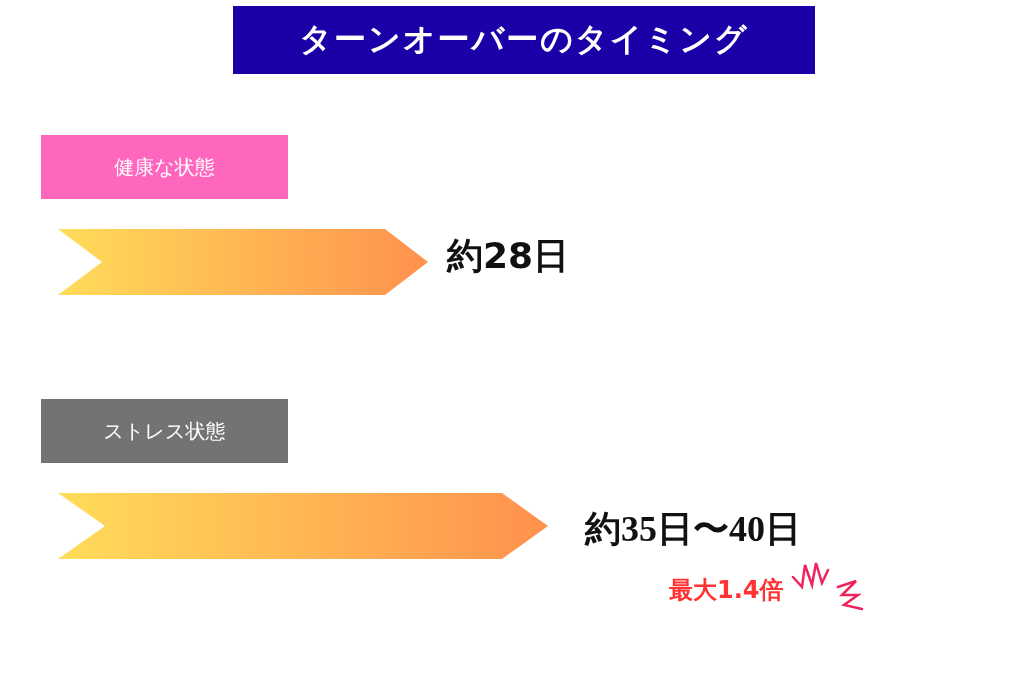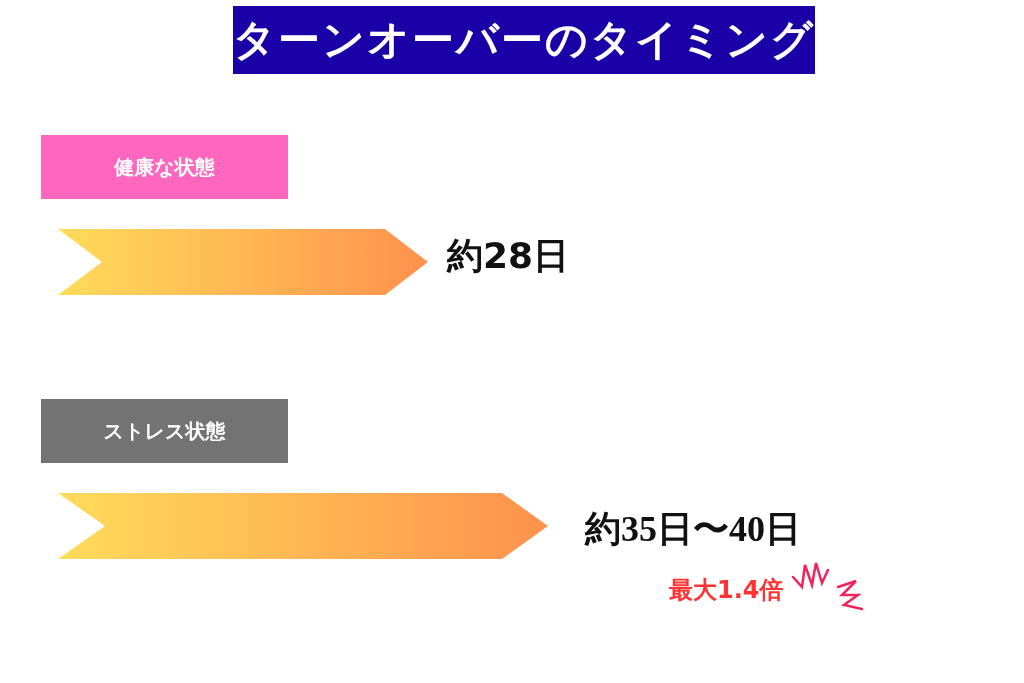--- a/index.html
+++ b/index.html
@@ -3,26 +3,26 @@
 <meta charset="utf-8">
 <style>
   html, body { margin: 0; padding: 0; }
   body {
     width: 1024px; height: 683px; background: #ffffff; position: relative; overflow: hidden;
     font-family: "DejaVu Sans", "Liberation Sans", sans-serif;
   }
   .title-box {
     position: absolute; left: 233px; top: 6px; width: 582px; height: 68px;
     background: #1a00a6; color: #fff; display: flex; align-items: center; justify-content: center;
-    font-size: 42px; font-weight: bold; letter-spacing: 2px;
+    font-size: 32px; font-weight: bold; letter-spacing: 2px;
   }
   .label-box {
     position: absolute; left: 41px; width: 247px; height: 64px; color: #fff;
     display: flex; align-items: center; justify-content: center;
-    font-size: 20px; font-weight: bold;
+    font-size: 20px; font-weight: normal;
   }
   .label-healthy { top: 135px; background: #ff66be; }
   .label-stress { top: 399px; background: #737373; }
   .arrow { position: absolute; }
   .result {
     position: absolute; color: #111; font-weight: bold; font-size: 36px; white-space: nowrap; text-align: center;
   }
   .res-healthy { left: 447px; top: 232px; }
   .res-stress { left: 585px; top: 505px; font-family: Liberation Serif, serif; }
   .note {

